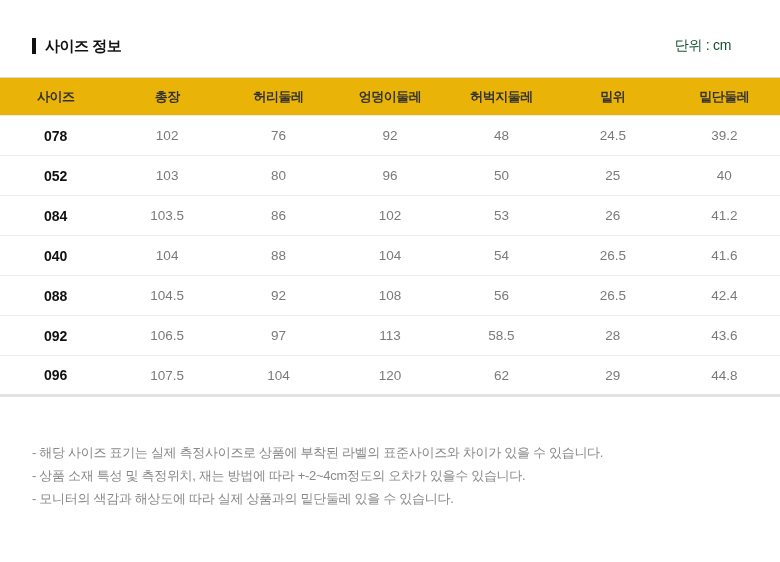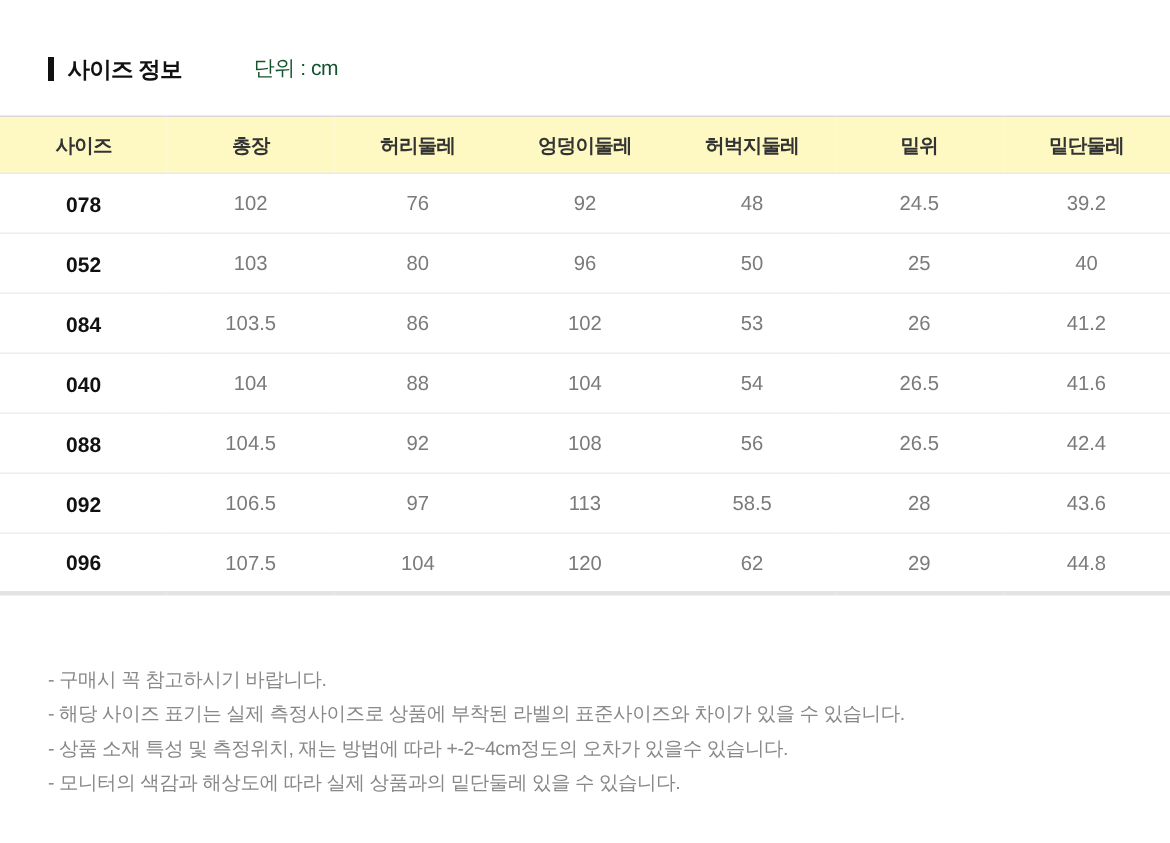--- a/index.html
+++ b/index.html
@@ -6,35 +6,35 @@
   html,body { background:#ffffff; }
   body {
     width:780px; height:562px;
     font-family:"Liberation Sans","DejaVu Sans",sans-serif;
     color:#111; overflow:hidden; position:relative;
   }
   .page { width:780px; height:562px; background:#fff; }
 
   
   .section-head {
-    display:flex; align-items:center; 
-    padding:34px 49px 0 32px; height:58px;gap:48px;
+    display:flex; align-items:center; justify-content:space-between;
+    padding:34px 49px 0 32px; height:58px;
   }
   .title-wrap { display:flex; align-items:center; gap:9px; }
   .title-bar { width:4px; height:16px; background:#111; }
   .title-text { font-size:15px; font-weight:700; color:#111; letter-spacing:-0.5px; }
   .unit-text { font-size:14px; color:#14532d; letter-spacing:-0.3px; }
 
   
   table.size-table {
     width:780px; border-collapse:collapse; table-layout:fixed;
     margin-top:19px;
   }
   table.size-table th {
-    background:#fef9c3;
+    background:#eab308;
     border-top:1px solid #d9d9d9;
     border-bottom:1px solid #e9e9e9;
     height:38px; font-size:13px; font-weight:700; color:#333;
     text-align:center; letter-spacing:-0.5px;
   }
   table.size-table td {
     height:40px; text-align:center; vertical-align:middle;
     font-size:13.5px; color:#7a7a7a;
     border-bottom:1px solid #ededed;
   }
@@ -134,19 +134,18 @@
         <td>104</td>
         <td>120</td>
         <td>62</td>
         <td>29</td>
         <td>44.8</td>
       </tr>
     </tbody>
   </table>
 
   <div class="notes">
-    <div class="note-line">- 구매시 꼭 참고하시기 바랍니다.</div>
     <div class="note-line">- 해당 사이즈 표기는 실제 측정사이즈로 상품에 부착된 라벨의 표준사이즈와 차이가 있을 수 있습니다.</div>
     <div class="note-line">- 상품 소재 특성 및 측정위치, 재는 방법에 따라 +-2~4cm정도의 오차가 있을수 있습니다.</div>
     <div class="note-line">- 모니터의 색감과 해상도에 따라 실제 상품과의 밑단둘레 있을 수 있습니다.</div>
   </div>
 
 </div>
 
 </body></html>

